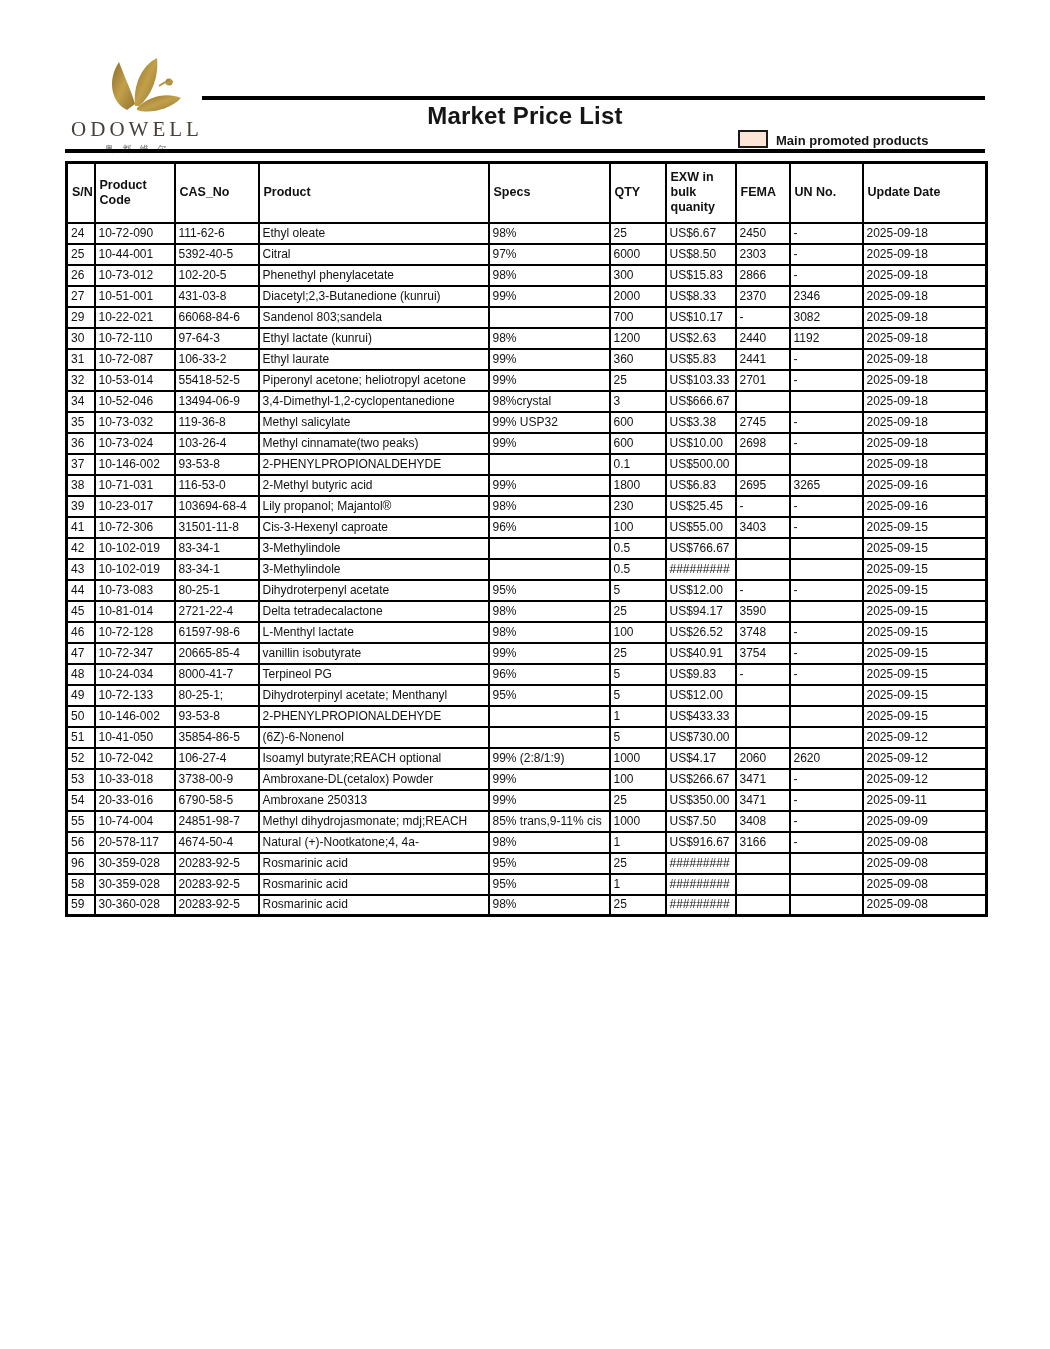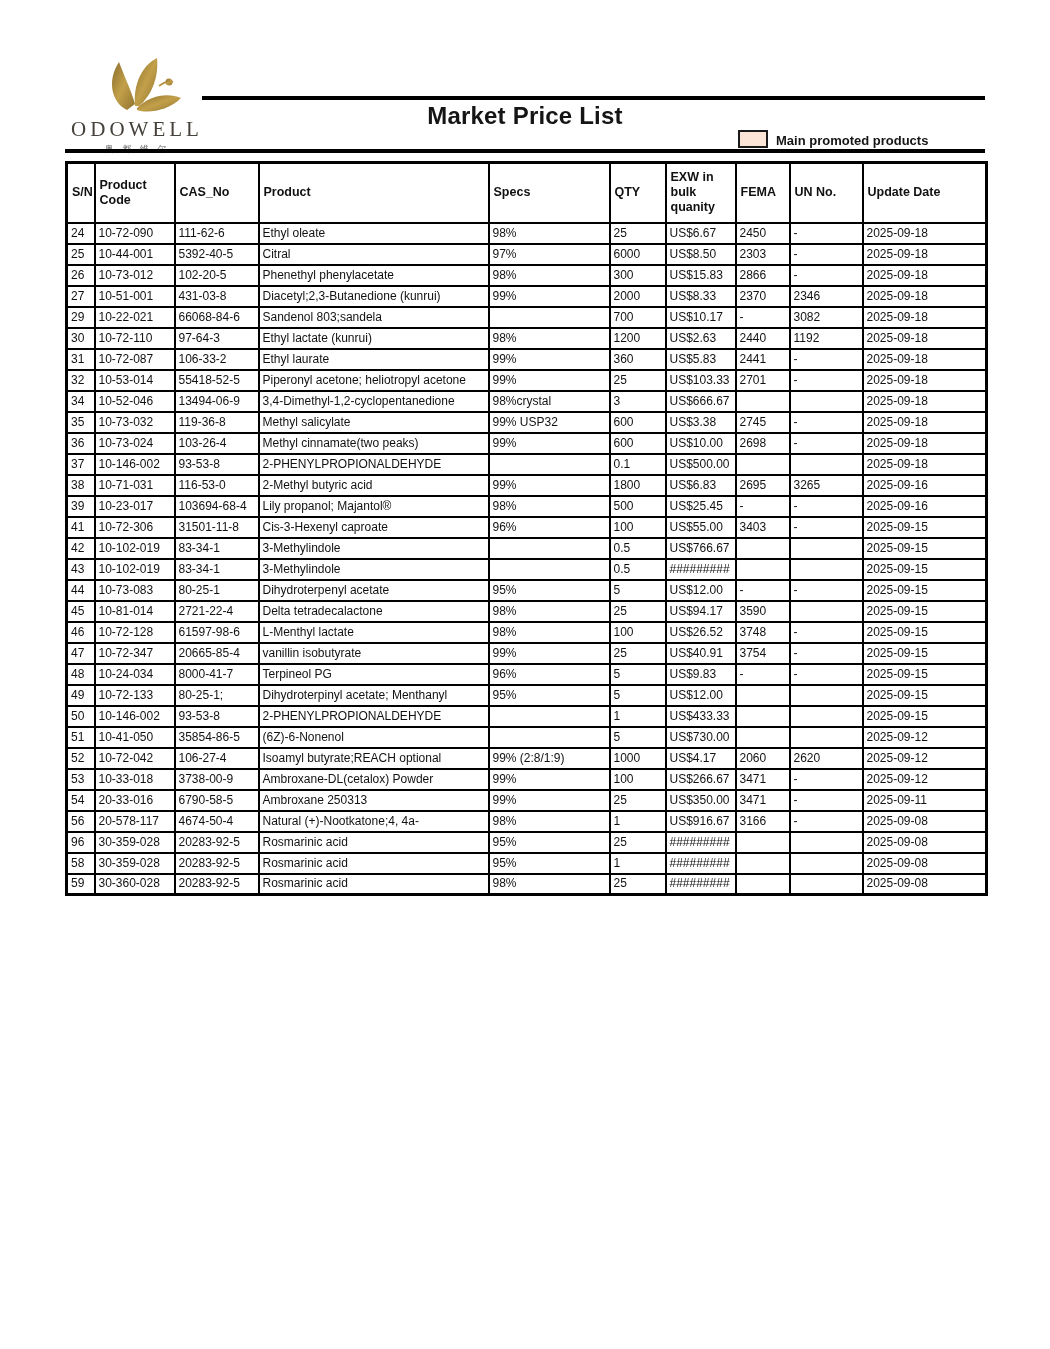--- a/index.html
+++ b/index.html
@@ -276,21 +276,21 @@
       <td>2695</td>
       <td>3265</td>
       <td>2025-09-16</td>
     </tr>
         <tr>
       <td>39</td>
       <td>10-23-017</td>
       <td>103694-68-4</td>
       <td>Lily propanol;  Majantol®</td>
       <td>98%</td>
-      <td>500</td>
+      <td>230</td>
       <td>US$25.45</td>
       <td>-</td>
       <td>-</td>
       <td>2025-09-16</td>
     </tr>
         <tr>
       <td>41</td>
       <td>10-72-306</td>
       <td>31501-11-8</td>
       <td>Cis-3-Hexenyl caproate</td>
@@ -451,20 +451,32 @@
       <td>6790-58-5</td>
       <td>Ambroxane 250313</td>
       <td>99%</td>
       <td>25</td>
       <td>US$350.00</td>
       <td>3471</td>
       <td>-</td>
       <td>2025-09-11</td>
     </tr>
         <tr>
+      <td>55</td>
+      <td>10-74-004</td>
+      <td>24851-98-7</td>
+      <td>Methyl dihydrojasmonate;  mdj;REACH</td>
+      <td>85% trans,9-11% cis</td>
+      <td>1000</td>
+      <td>US$7.50</td>
+      <td>3408</td>
+      <td>-</td>
+      <td>2025-09-09</td>
+    </tr>
+        <tr>
       <td>56</td>
       <td>20-578-117</td>
       <td>4674-50-4</td>
       <td>Natural (+)-Nootkatone;4,  4a-</td>
       <td>98%</td>
       <td>1</td>
       <td>US$916.67</td>
       <td>3166</td>
       <td>-</td>
       <td>2025-09-08</td>

